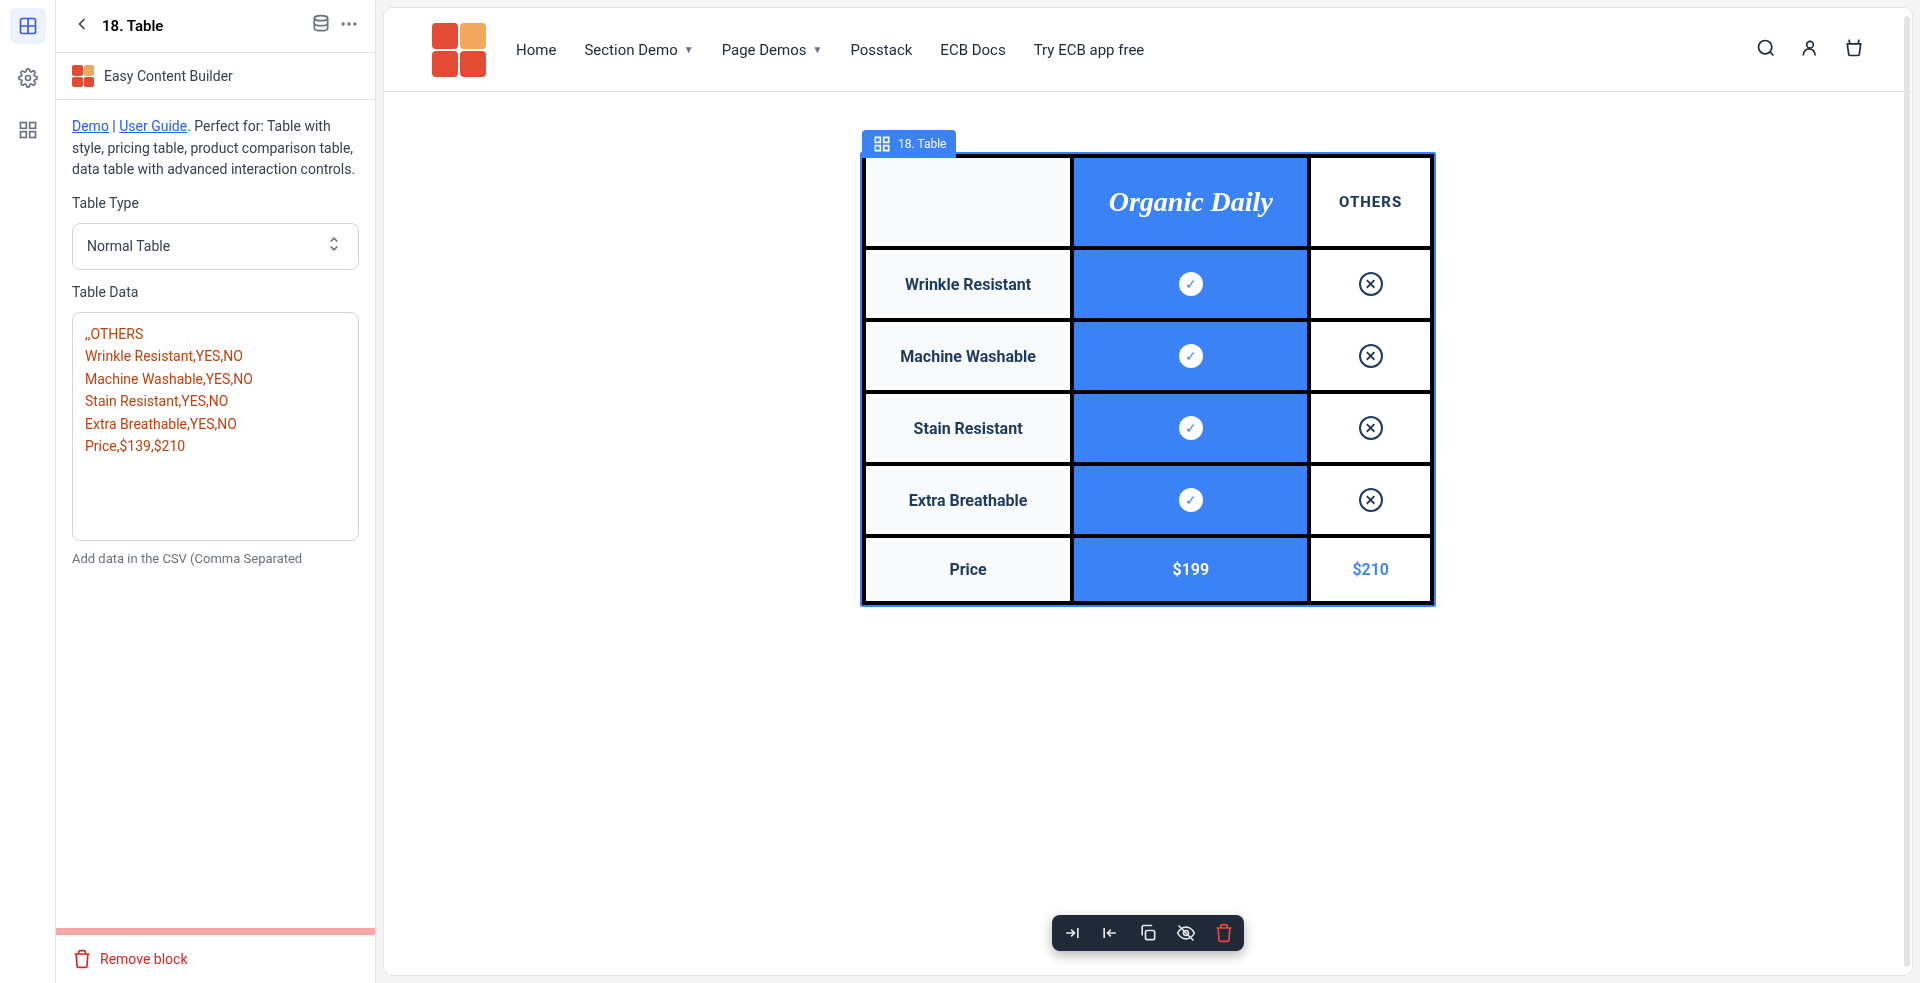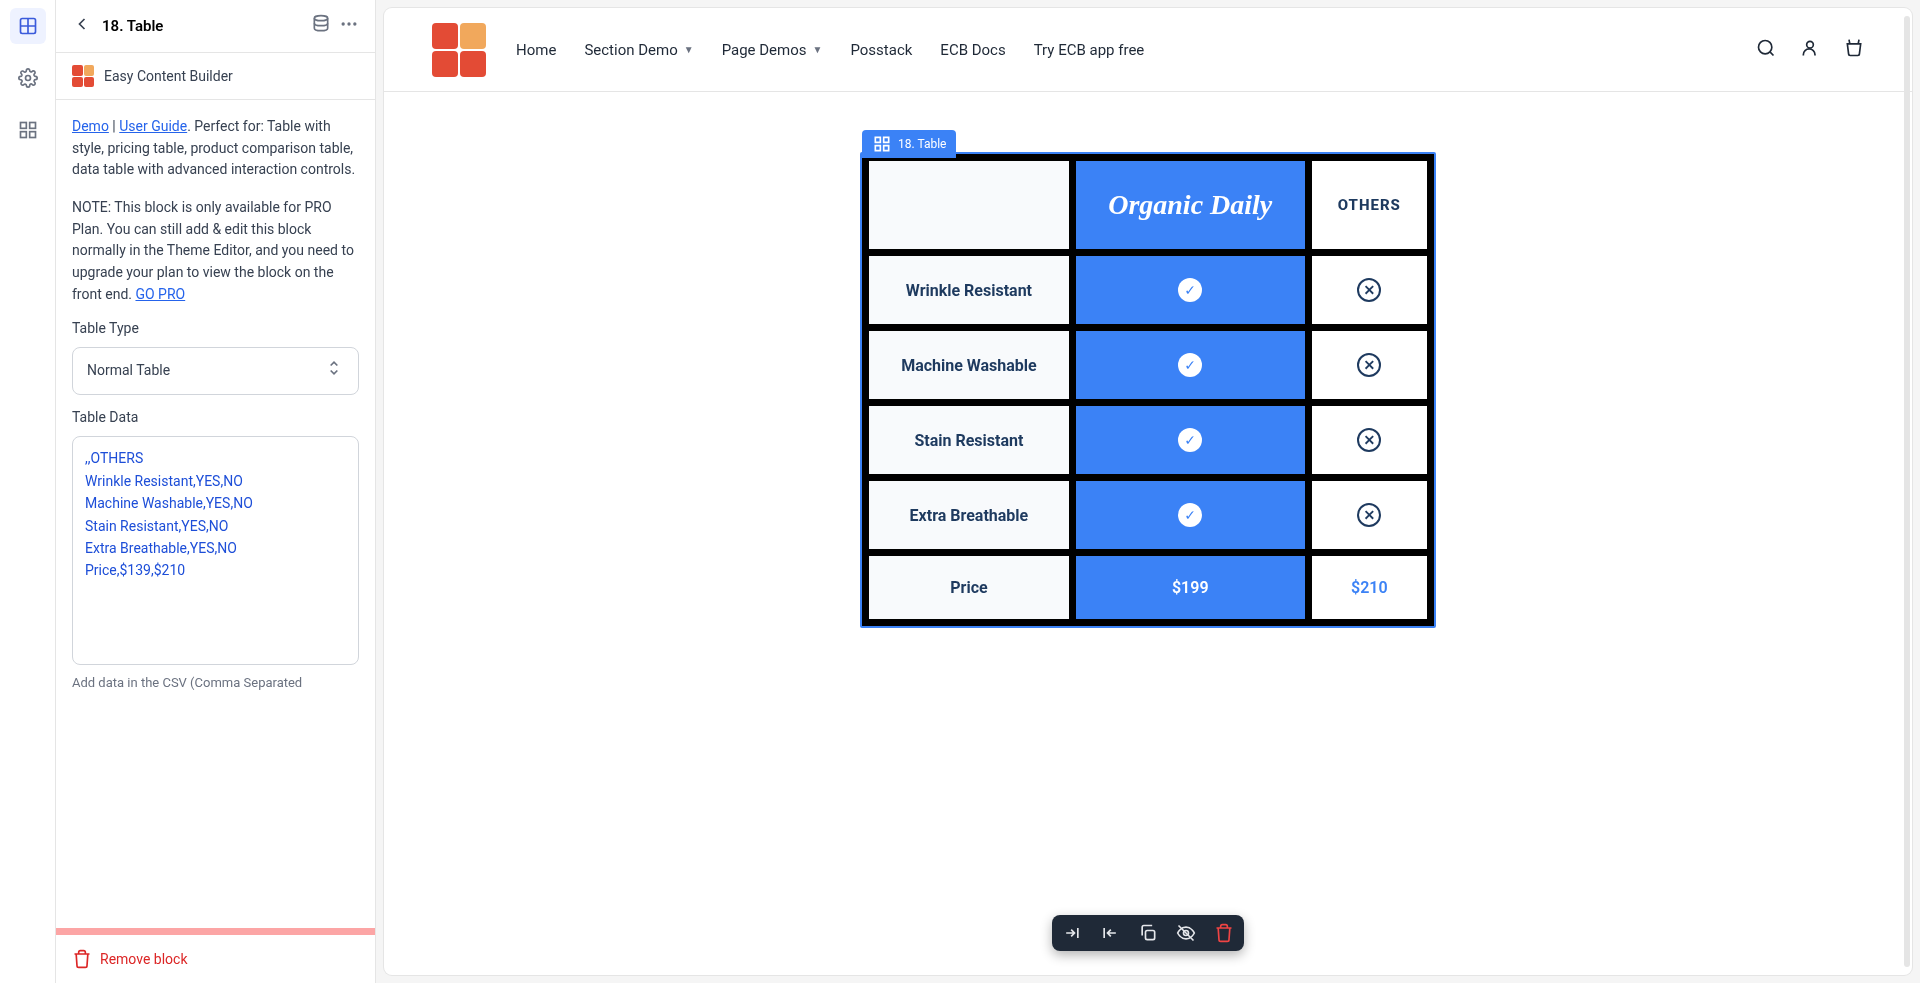--- a/index.html
+++ b/index.html
@@ -101,21 +101,21 @@
     }
     .textarea-wrap textarea {
       width: 100%;
       min-height: 200px;
       border: none;
       outline: none;
       resize: none;
       font-family: inherit;
       font-size: 14px;
       line-height: 1.6;
-      color: #1d4ed8;
+      color: #c2410c;
     }
     .help-text { font-size: 13px; color: #6b7280; margin-top: 8px; }
     .sidebar-footer {
       border-top: 7px solid #fca5a5;
       padding: 14px 16px;
     }
     .remove-link {
       color: #dc2626;
       display: flex;
       align-items: center;
@@ -184,21 +184,21 @@
       border-radius: 4px 4px 0 0;
       display: flex;
       align-items: center;
       gap: 6px;
     }
     .comparison-table {
       width: 100%;
       border-collapse: collapse;
     }
     .comparison-table th, .comparison-table td {
-      border: 7px solid #000000;
+      border: 4px solid #000000;
       padding: 22px 12px;
       text-align: center;
       vertical-align: middle;
     }
     .comparison-table th:first-child, .comparison-table td:first-child {
       background: #f8fafc;
       font-weight: 700;
       color: #1e3a5f;
       font-size: 16px;
       width: 216px;
@@ -325,23 +325,20 @@
         <span></span>
         <span></span>
         <span></span>
         <span></span>
       </div>
     <span class="brand-name">Easy Content Builder</span>
   </div>
   <div class="sidebar-content">
     <p>
       <a href="#">Demo</a><span> | </span><a href="#">User Guide</a><span>. Perfect for: Table with style, pricing table, product comparison table, data table with advanced interaction controls.</span>
-    </p>
-    <p class="note-block">
-      <span>NOTE: This block is only available for PRO Plan. You can still add &amp; edit this block normally in the Theme Editor, and you need to upgrade your plan to view the block on the front end. </span><a href="#">GO PRO</a>
     </p>
     <div class="field-label">Table Type</div>
     <div class="select-wrap">
       <span>Normal Table</span>
       <span class="select-caret">
         <svg viewBox="0 0 24 24" fill="none" stroke="currentColor" stroke-width="2" width="14" height="14">
             <path d="M8 9l4-4 4 4M8 15l4 4 4-4"></path>
           </svg>
       </span>
     </div>

